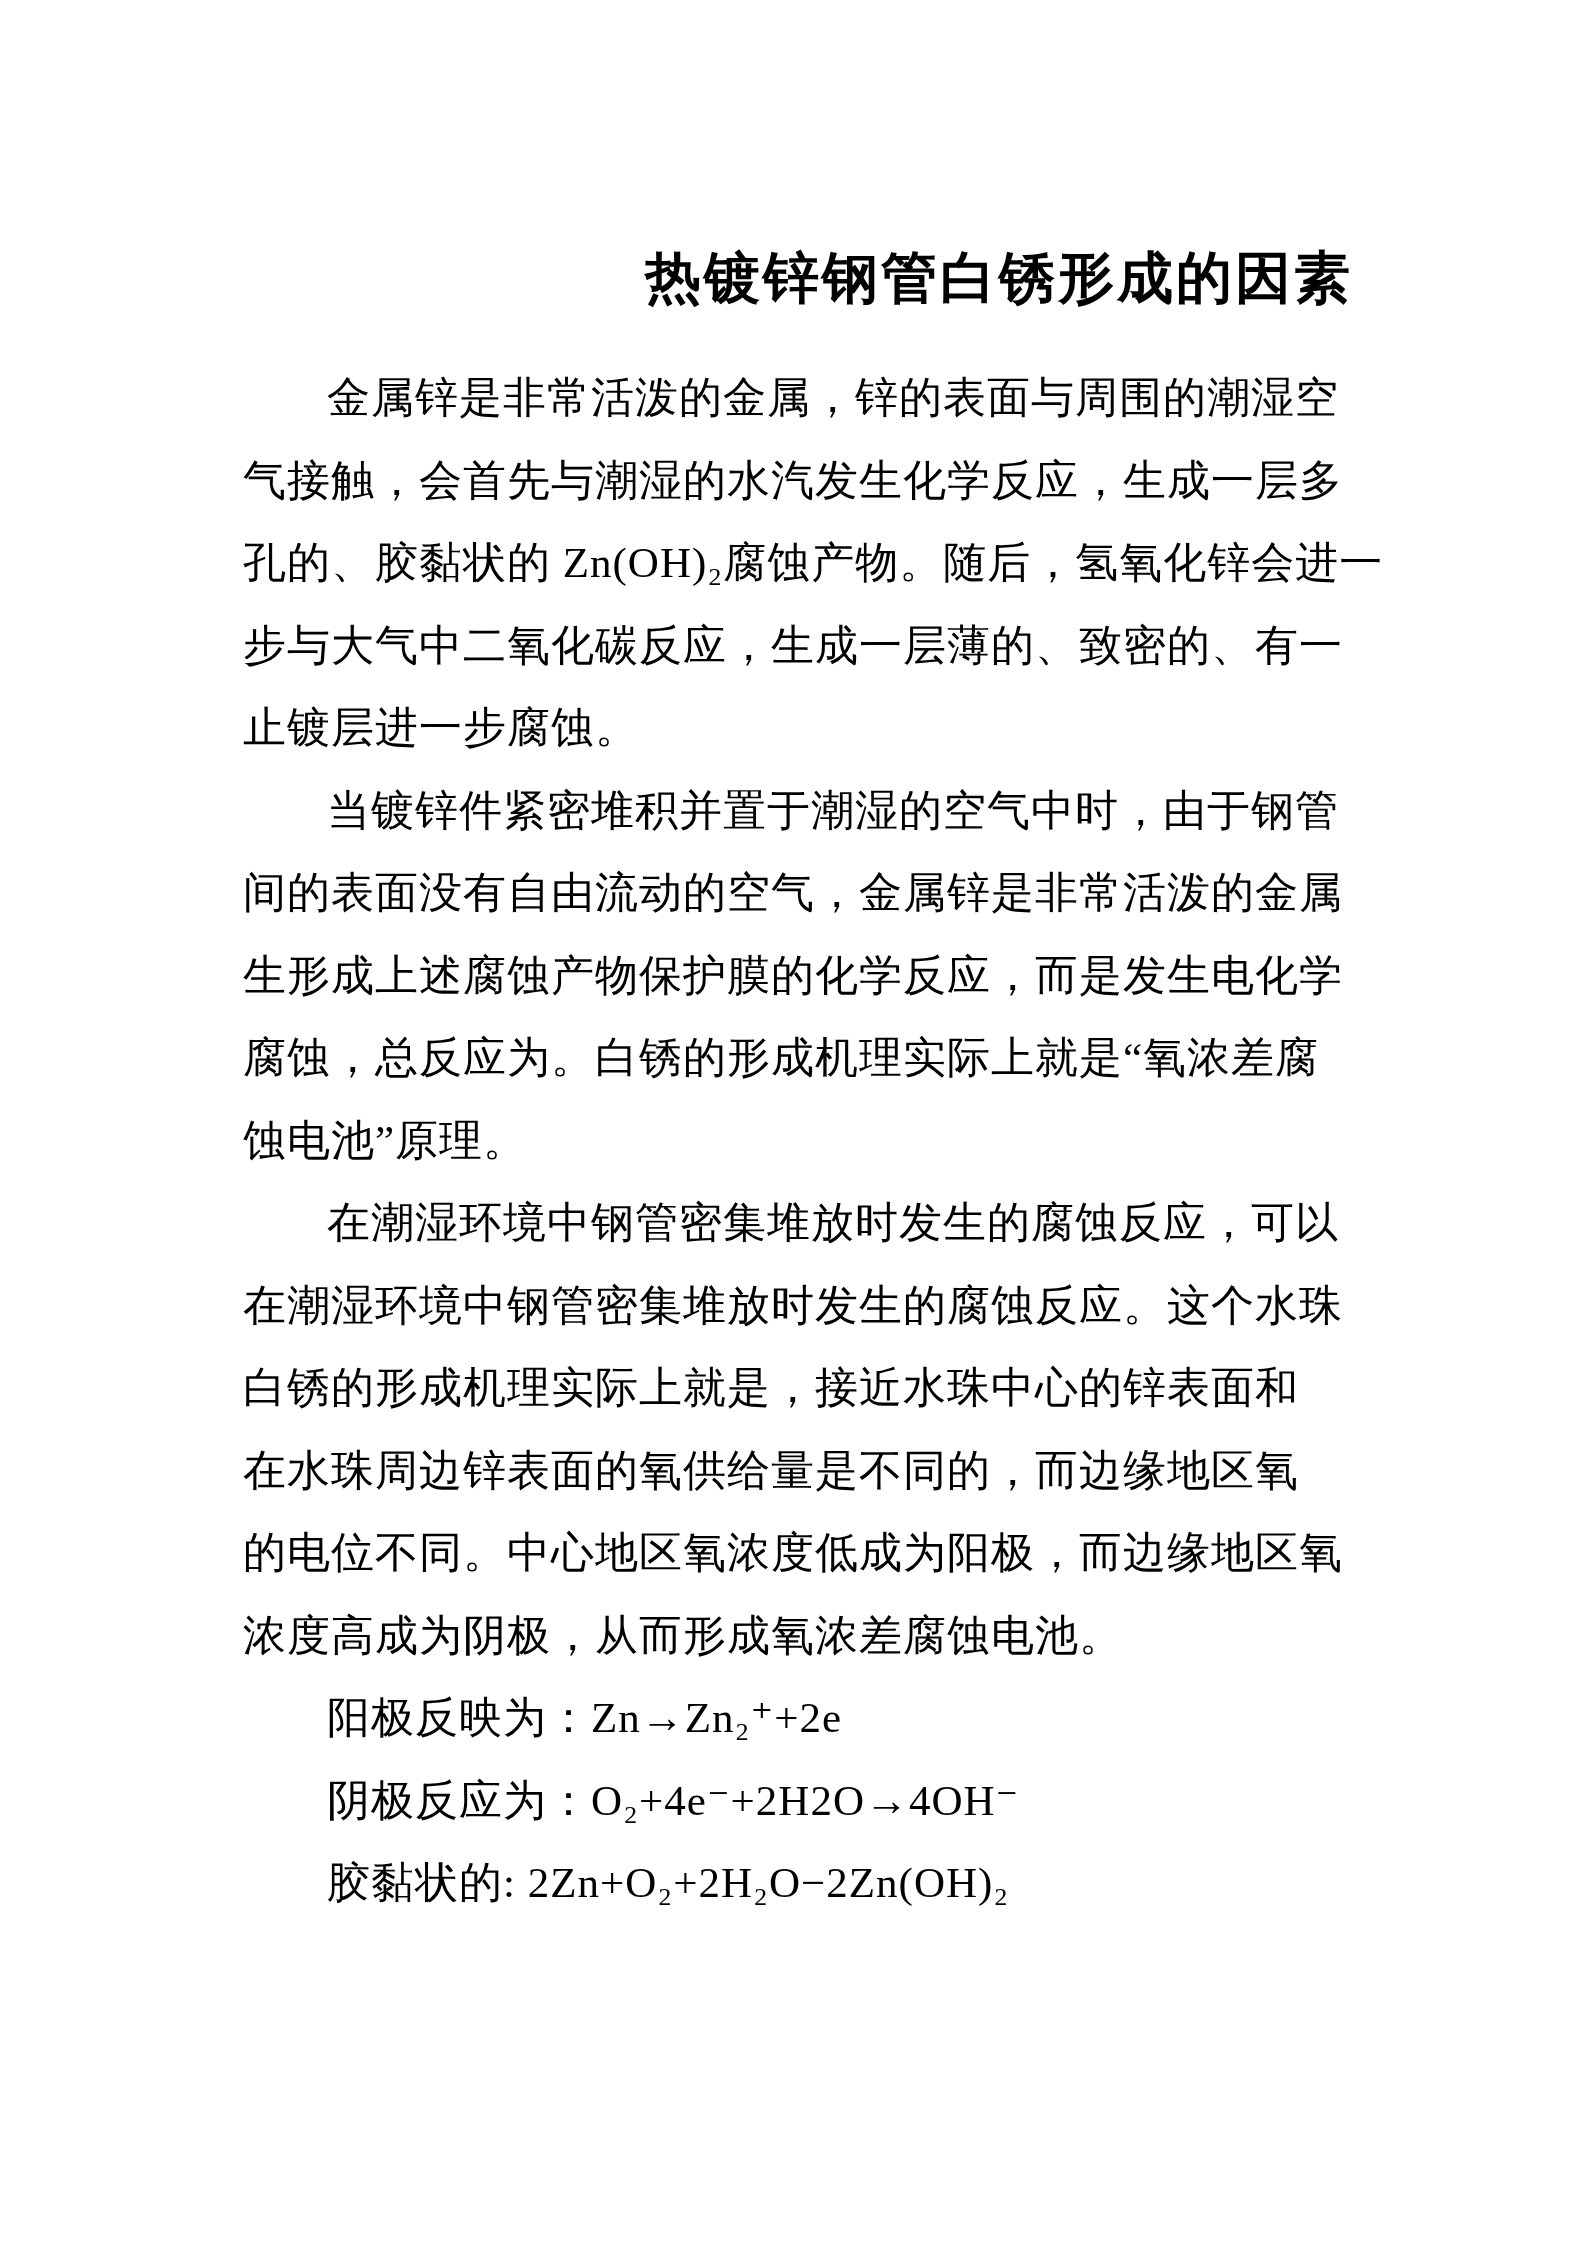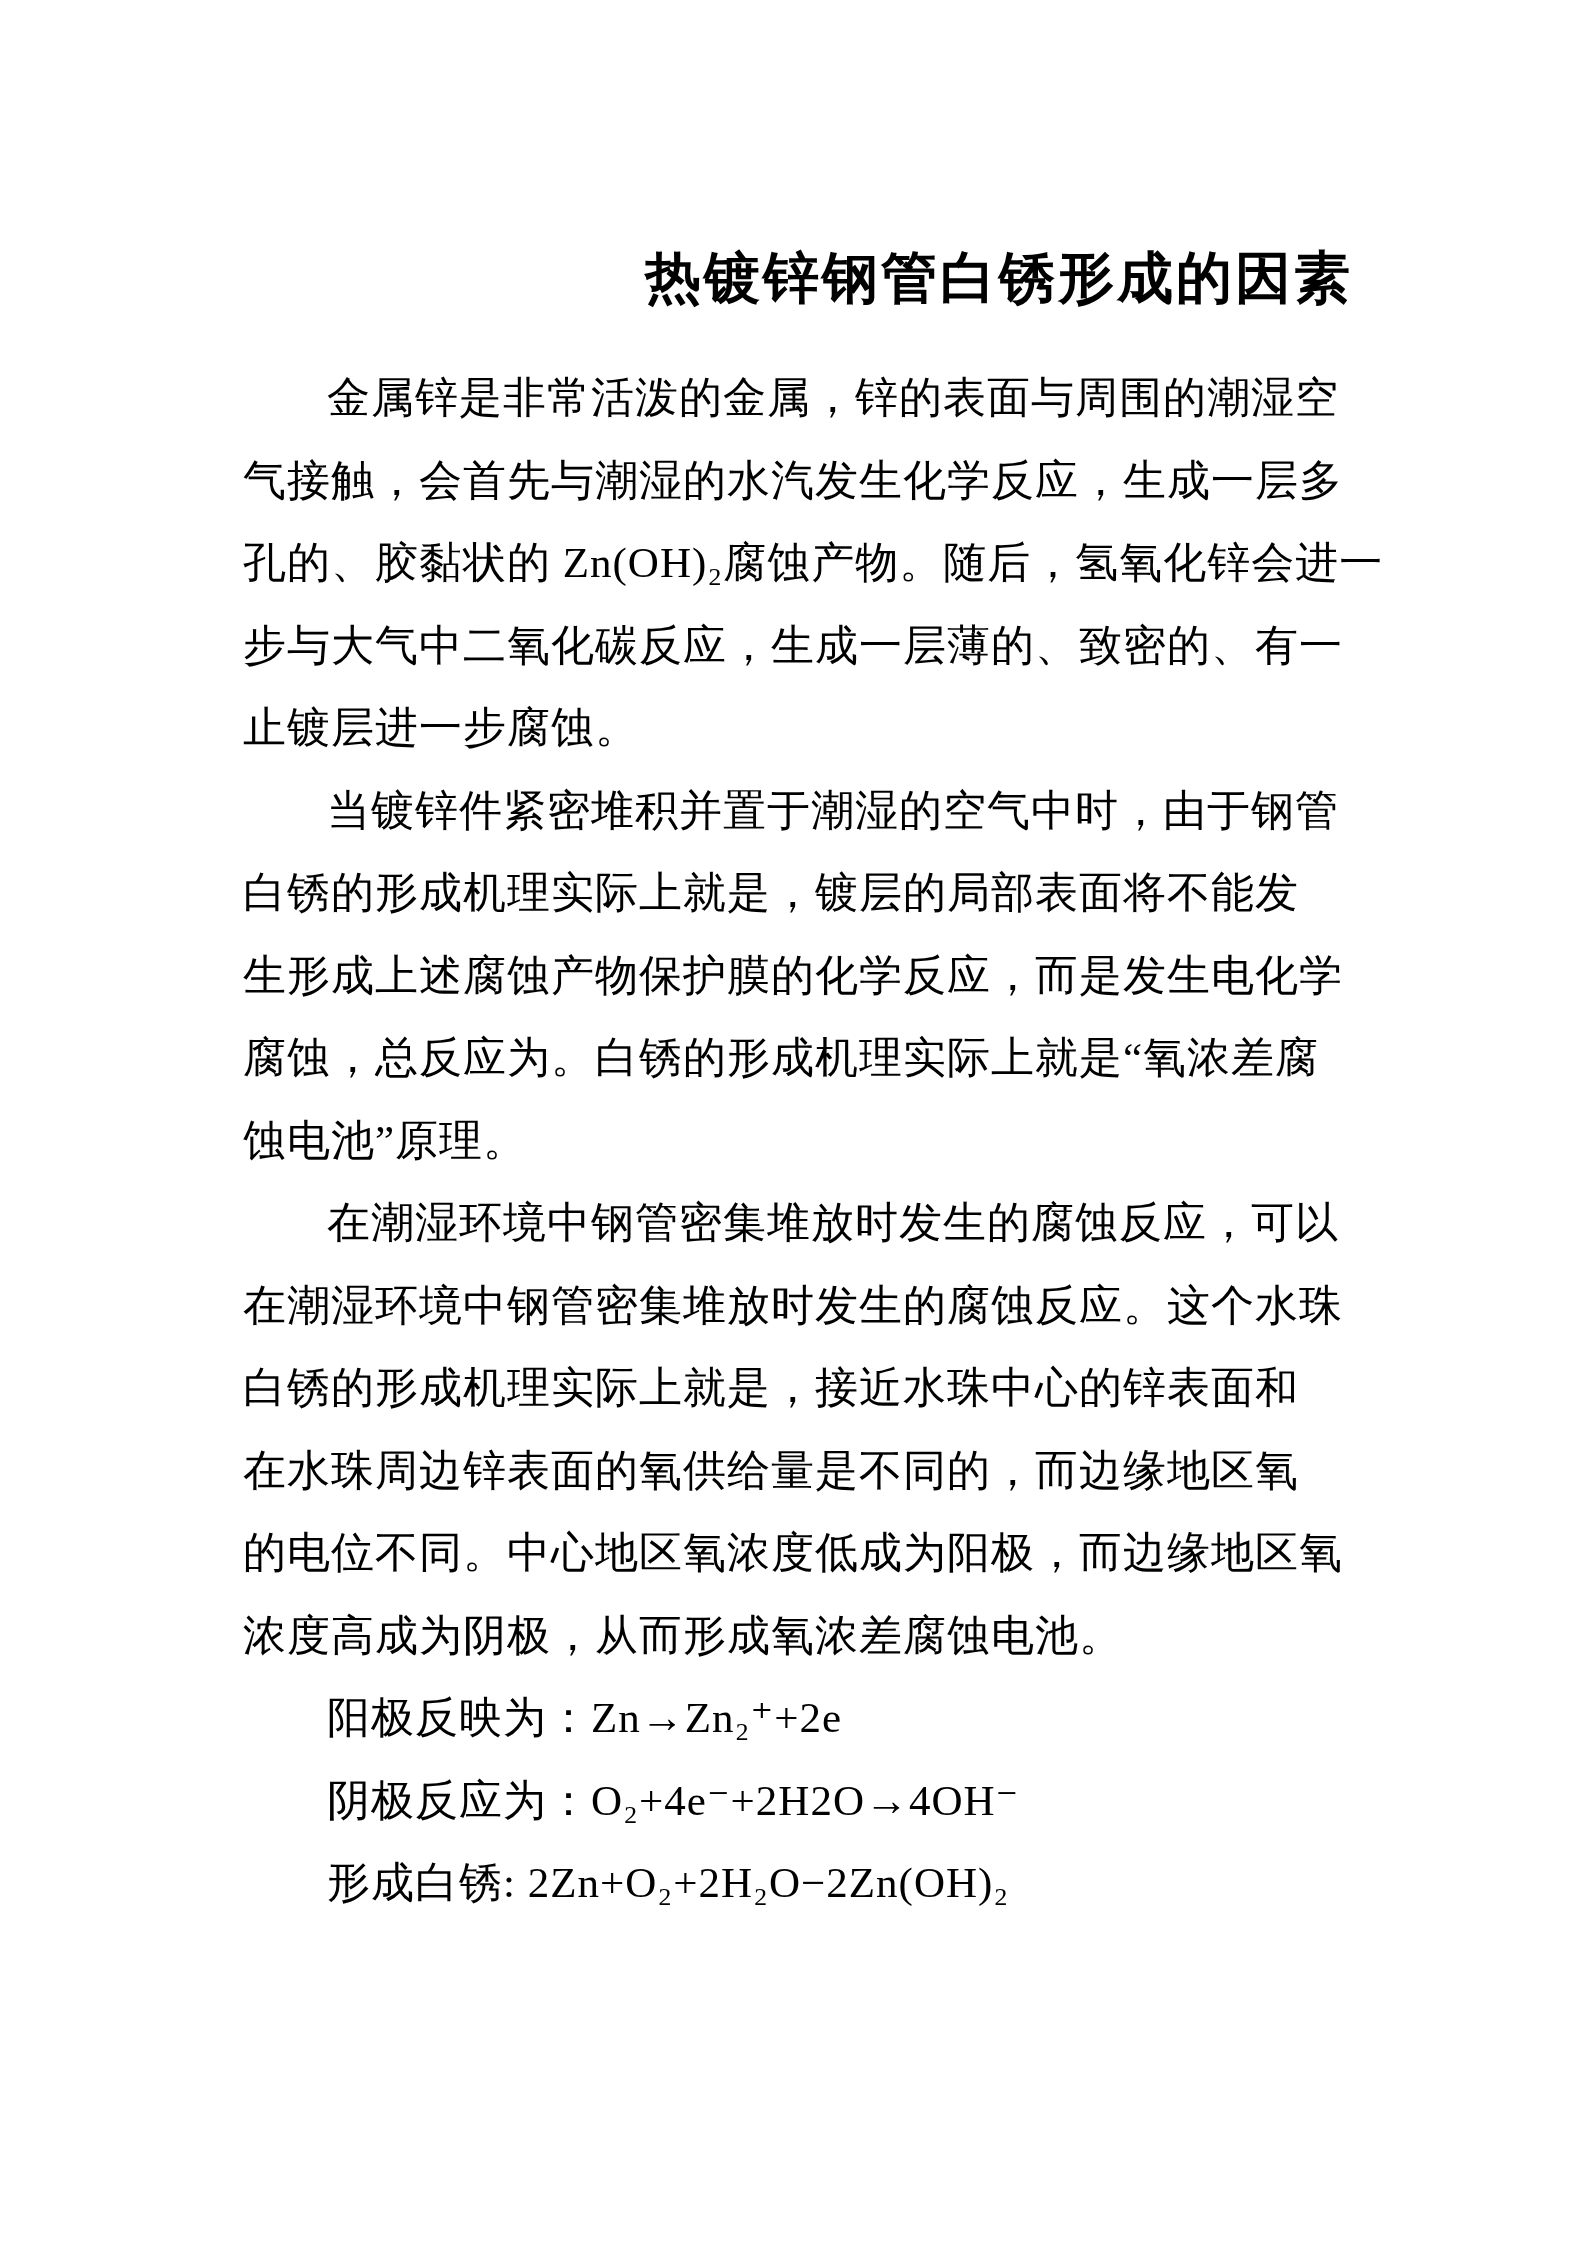--- a/index.html
+++ b/index.html
@@ -60,37 +60,37 @@
     <div class="doc-body">
         <div>
           <div class="line first">金属锌是非常活泼的金属，锌的表面与周围的潮湿空</div>
           <div class="line">气接触，会首先与潮湿的水汽发生化学反应，生成一层多</div>
           <div class="line">孔的、胶黏状的 Zn(OH)₂腐蚀产物。随后，氢氧化锌会进一</div>
           <div class="line">步与大气中二氧化碳反应，生成一层薄的、致密的、有一</div>
           <div class="line">止镀层进一步腐蚀。</div>
         </div>
         <div>
           <div class="line first">当镀锌件紧密堆积并置于潮湿的空气中时，由于钢管</div>
-          <div class="line">白锈的形成机理实际上就是，镀层的局部表面将不能发</div>
+          <div class="line">间的表面没有自由流动的空气，金属锌是非常活泼的金属</div>
           <div class="line">生形成上述腐蚀产物保护膜的化学反应，而是发生电化学</div>
           <div class="line">腐蚀，总反应为。白锈的形成机理实际上就是“氧浓差腐</div>
           <div class="line">蚀电池”原理。</div>
         </div>
         <div>
           <div class="line first">在潮湿环境中钢管密集堆放时发生的腐蚀反应，可以</div>
           <div class="line">在潮湿环境中钢管密集堆放时发生的腐蚀反应。这个水珠</div>
           <div class="line">白锈的形成机理实际上就是，接近水珠中心的锌表面和</div>
           <div class="line">在水珠周边锌表面的氧供给量是不同的，而边缘地区氧</div>
           <div class="line">的电位不同。中心地区氧浓度低成为阳极，而边缘地区氧</div>
           <div class="line">浓度高成为阴极，从而形成氧浓差腐蚀电池。</div>
         </div>
         <div>
           <div class="line first">阳极反映为：Zn→Zn₂⁺+2e</div>
         </div>
         <div>
           <div class="line first">阴极反应为：O₂+4e⁻+2H2O→4OH⁻</div>
         </div>
         <div>
-          <div class="line first">形成白锈: 2Zn+O₂+2H₂O−2Zn(OH)₂</div>
+          <div class="line first">胶黏状的: 2Zn+O₂+2H₂O−2Zn(OH)₂</div>
         </div>
       </div>
   </div>
 </div>
 
 </body></html>

